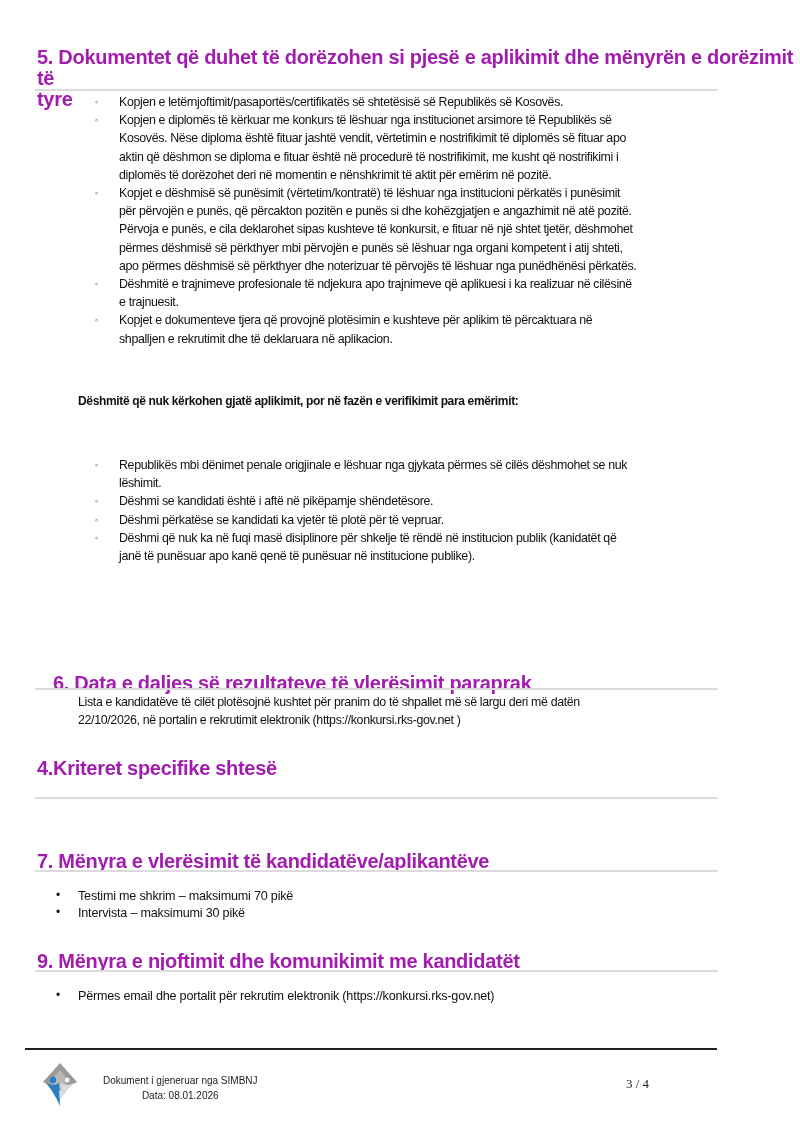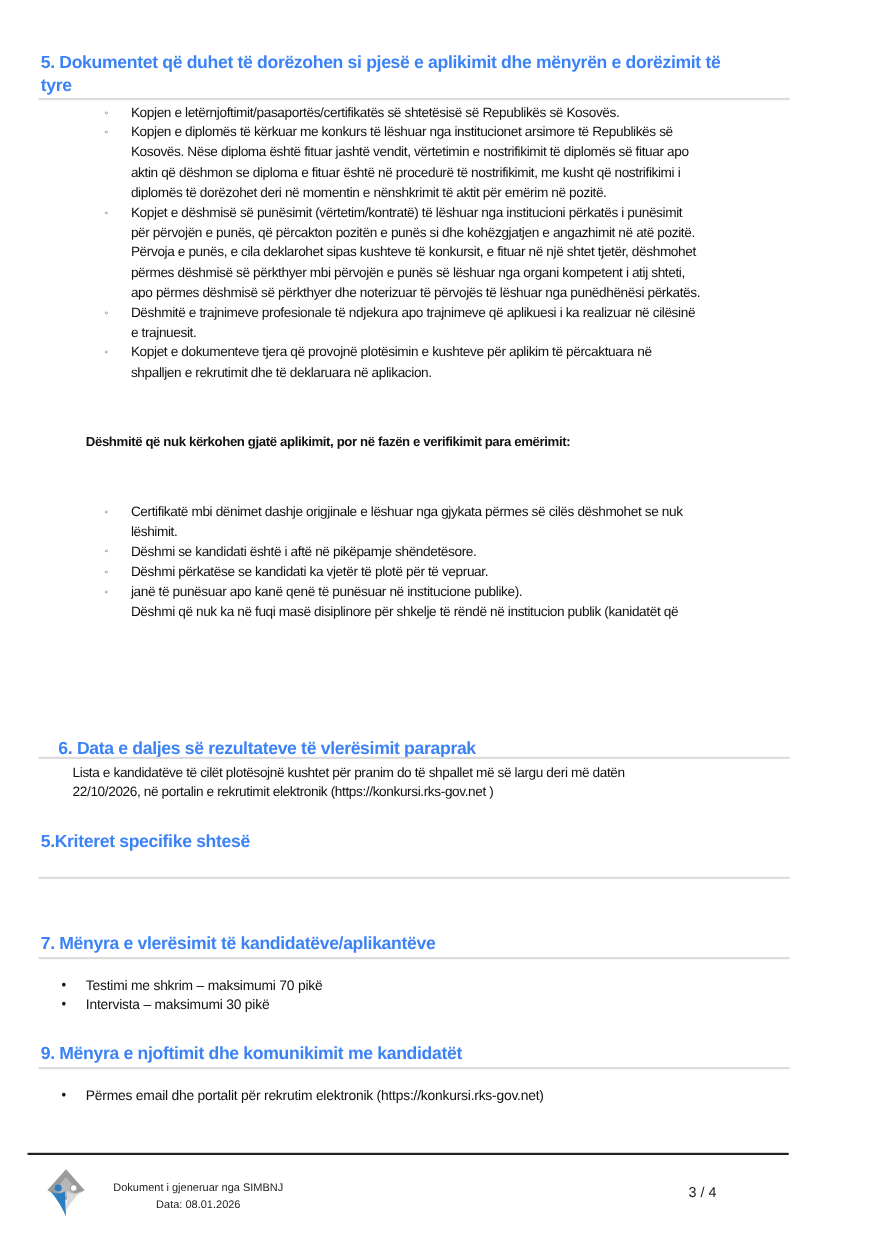--- a/index.html
+++ b/index.html
@@ -1,19 +1,19 @@
 <!DOCTYPE html>
 <html><head>
 <meta charset="utf-8">
 <style>
   html, body { margin: 0; padding: 0; background: #ffffff; }
   body { width: 800px; height: 1130px; position: relative; overflow: hidden;
          font-family: "Liberation Sans Narrow", "Liberation Sans", sans-serif; color: #111; }
   .abs { position: absolute; }
-  .h { font-family: "Liberation Sans", sans-serif; font-weight: bold; font-size: 16px; letter-spacing: -0.3px; color: #3b82f6; }
+  .h { font-family: "Liberation Sans", sans-serif; font-weight: bold; font-size: 20px; letter-spacing: -0.3px; color: #a21caf; }
   .rule { position: absolute; height: 2px; background: #dcdcdc; }
   .txt { font-family: "Liberation Sans", sans-serif; font-size: 12.4px; line-height: 18.2px; letter-spacing: -0.35px; color: #111; }
   ul.circ { list-style: none; margin: 0; padding: 0; }
   ul.circ li { position: relative; padding-left: 0; }
   ul.circ li .b { position: absolute; left: -24px; top: 0; font-size: 9px; color: #333; }
   ul.dot { list-style: none; margin: 0; padding: 0; }
   ul.dot li { position: relative; }
   ul.dot li .b { position: absolute; left: -22px; top: -1px; font-size: 12px; }
   .arial { font-family: "Liberation Sans", sans-serif; font-size: 12.6px; line-height: 17px; letter-spacing: -0.2px; }
   .footer-rule { position: absolute; left: 25px; top: 1048px; width: 692px; height: 2px; background: #222; }
@@ -58,46 +58,46 @@
     <div>Kopjet e dokumenteve tjera që provojnë plotësimin e kushteve për aplikim të përcaktuara në</div>
     <div>shpalljen e rekrutimit dhe të deklaruara në aplikacion.</div>
     </li>
 </ul>
 
 <div class="abs" style="left:78px; top:394px; font-family:'Liberation Sans', sans-serif; font-weight:bold; font-size:12px; letter-spacing:-0.35px;">Dëshmitë që nuk kërkohen gjatë aplikimit, por në fazën e verifikimit para emërimit:</div>
 
 <ul class="circ txt abs" style="left:119px; top:456px; width:600px;">
   <li>
       <span class="b">◦</span>
-    <div>Certifikatë mbi dënimet dashje origjinale e lëshuar nga gjykata përmes së cilës dëshmohet se nuk</div>
+    <div>Republikës mbi dënimet penale origjinale e lëshuar nga gjykata përmes së cilës dëshmohet se nuk</div>
     <div>lëshimit.</div>
     </li>
   <li>
       <span class="b">◦</span>
     <div>Dëshmi se kandidati është i aftë në pikëpamje shëndetësore.</div>
     </li>
   <li>
       <span class="b">◦</span>
     <div>Dëshmi përkatëse se kandidati ka vjetër të plotë për të vepruar.</div>
     </li>
   <li>
       <span class="b">◦</span>
+    <div>Dëshmi që nuk ka në fuqi masë disiplinore për shkelje të rëndë në institucion publik (kanidatët që</div>
     <div>janë të punësuar apo kanë qenë të punësuar në institucione publike).</div>
-    <div>Dëshmi që nuk ka në fuqi masë disiplinore për shkelje të rëndë në institucion publik (kanidatët që</div>
     </li>
 </ul>
 
 <div class="abs h" style="left:37px; top:672px;margin-left:16px;">6. Data e daljes së rezultateve të vlerësimit paraprak</div>
 <div class="rule" style="left:35px; top:688px; width:683px;"></div>
-<div class="abs txt" style="left:66px; top:693px; width:640px;">
+<div class="abs txt" style="left:78px; top:693px; width:640px;">
   <div>Lista e kandidatëve të cilët plotësojnë kushtet për pranim do të shpallet më së largu deri më datën</div>
   <div>22/10/2026, në portalin e rekrutimit elektronik (https://konkursi.rks-gov.net )</div>
 </div>
 
-<div class="abs h" style="left:37px; top:757px;">5.Kriteret specifike shtesë</div>
+<div class="abs h" style="left:37px; top:757px;">4.Kriteret specifike shtesë</div>
 <div class="rule" style="left:35px; top:797px; width:683px;"></div>
 
 <div class="abs h" style="left:37px; top:850px;">7. Mënyra e vlerësimit të kandidatëve/aplikantëve</div>
 <div class="rule" style="left:35px; top:870px; width:683px;"></div>
 <ul class="dot arial abs" style="left:78px; top:888px; width:600px;">
   <li><span class="b">•</span><span>Testimi me shkrim – maksimumi 70 pikë</span></li>
   <li><span class="b">•</span><span>Intervista – maksimumi 30 pikë</span></li>
 </ul>
 
 <div class="abs h" style="left:37px; top:950px;">9. Mënyra e njoftimit dhe komunikimit me kandidatët</div>
@@ -114,13 +114,13 @@
     <circle cx="13" cy="18" r="3.2" fill="#2a7fc4"></circle>
     <circle cx="27" cy="18" r="3" fill="#ffffff" stroke="#9a9a9a" stroke-width="1"></circle>
     <path d="M6,21 Q13,25 19,21 L20,44 Q15,32 6,21 Z" fill="#2a7fc4"></path>
     <path d="M34,21 Q27,25 21,21 L20,38 Q25,30 34,21 Z" fill="#d9d9d9"></path>
   </svg>
 </div>
 <div class="abs foot" style="left:103px; top:1073px;text-align:center;">
   <div>Dokument i gjeneruar nga SIMBNJ</div>
   <div>Data: 08.01.2026</div>
 </div>
-<div class="abs" style="left:626px; top:1076px; font-family:Liberation Sans, sans-serif; font-size:13px; color:#222;">3 / 4</div>
+<div class="abs" style="left:626px; top:1076px; font-family:Liberation Serif, serif; font-size:13px; color:#222;">3 / 4</div>
 
 </body></html>

